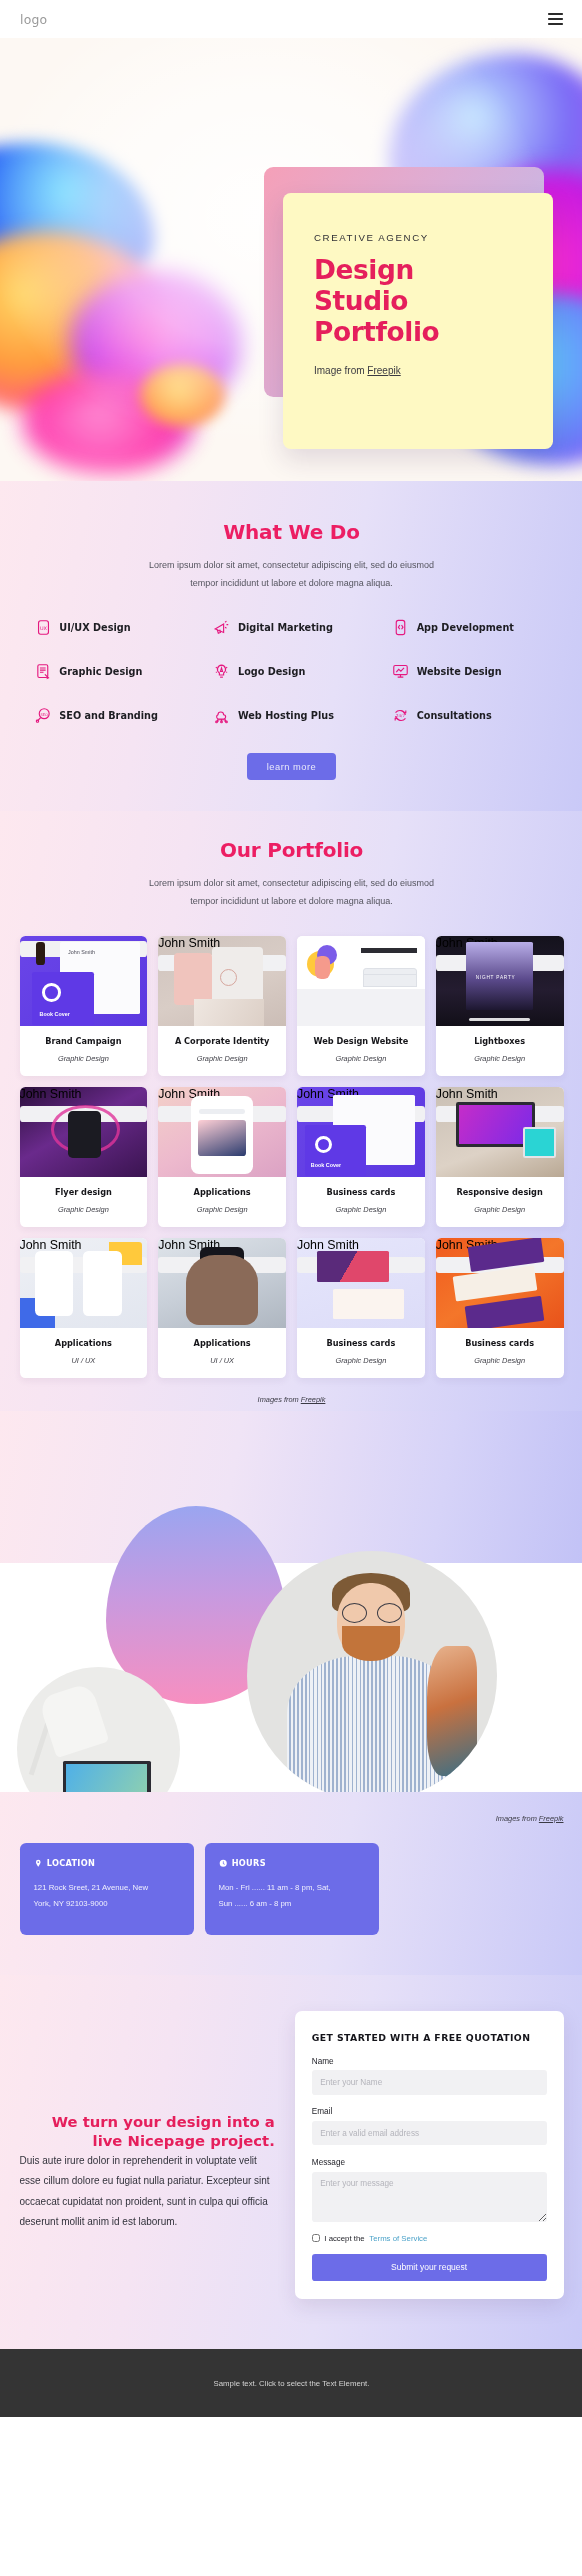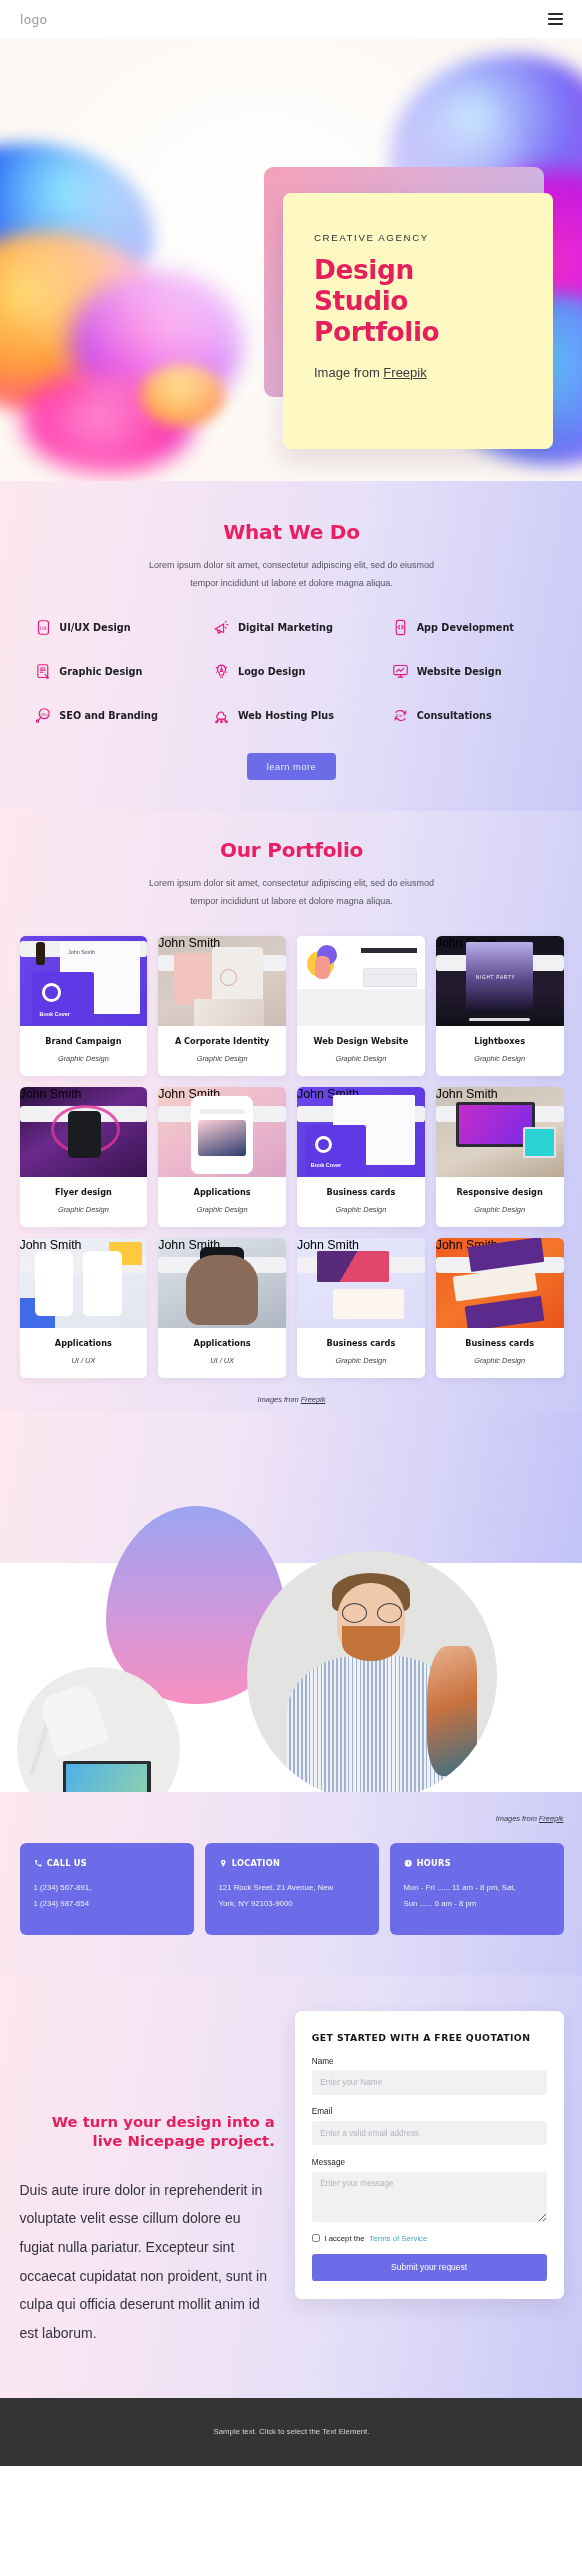--- a/index.html
+++ b/index.html
@@ -85,21 +85,21 @@
   .hero-eyebrow {
     font-size: 9.7px; letter-spacing: 1.6px; color: #2f2f35; font-weight: 400;
     font-family: "Liberation Sans", sans-serif;
   }
   .hero-title {
     margin-top: 12.4px;
     font-family: "DejaVu Sans", sans-serif;
     font-size: 26.4px; line-height: 1.17; font-weight: 700; color: #e51f5c;
     letter-spacing: -0.4px;
   }
-  .hero-credit { margin-top: 17px; font-size: 13px; color: #3b3b42; }
+  .hero-credit { margin-top: 17px; font-size: 10px; color: #3b3b42; }
   .hero-credit a { color:#3b3b42; text-decoration: underline; }
 
   
   .grad {
     background: linear-gradient(100deg, #fde8ef 0%, #f5e4f3 28%, #e6e0f8 58%, #c9c9f7 100%);
   }
 
   
   .services { padding: 39px 0 31px; }
   .sec-title {
@@ -239,21 +239,21 @@
   .cc-card { background:#6c6ce8; border-radius: 6.2px; padding: 15.5px 14px 23px; color:#fff; min-height: 82px; }
   .cc-head { display:flex; align-items:center; gap:4.7px; font-size:8.2px; font-weight:700; letter-spacing:0.3px; font-family:"DejaVu Sans",sans-serif;}
   .cc-head svg { width: 8.5px; height: 8.5px; fill: #fff; display:block; }
   .cc-body { margin-top: 12.4px; font-size: 7.8px; line-height: 2.0; color:#f0f0fd; }
 
   
   .cta { position: relative; padding: 36px 0 50px; }
   .cta-inner { width: 544px; margin: 0 auto; display:flex; gap: 20px; align-items: flex-start; }
   .cta-left { width: 260px; padding-top: 101px; }
   .cta-title { font-family:"DejaVu Sans",sans-serif; font-weight:700; font-size:14.8px; line-height:1.32; color:#e51f5c;text-align:right; }
-  .cta-text { margin-top: 25px; font-size: 14px; line-height: 2.05; color: #33333c; }
+  .cta-text { margin-top: 0; font-size: 10px; line-height: 2.05; color: #33333c; }
   .form-card { width: 273px; background:#fff; border-radius: 7px; padding: 20px 17px 18.6px;
                box-shadow: 0 7.8px 20px rgba(60,30,80,.10); }
   .form-title { font-family:"DejaVu Sans",sans-serif; font-weight:700; font-size:9.3px; letter-spacing:0.4px;
                 line-height:1.45; color:#14141a; }
   .fld-label { margin-top: 12.4px; font-size: 8.2px; color: #1d1d24; font-weight:400; }
   .fld { width:100%; margin-top:4.7px; background:#f1f1f3; border:none; border-radius:3.1px;
          padding: 7.8px 8.5px; font-size:8.2px; color:#2a2a33; font-family:"Liberation Sans",sans-serif; }
   .fld::placeholder { color:#b4b4bb; }
   textarea.fld { height: 50px; resize: vertical; }
   .accept { margin-top: 9.3px; display:flex; gap:4.7px; font-size:7.8px; color:#1d1d24; }
@@ -983,34 +983,20 @@
 
   <div class="grad contacts" style="position:relative;">
     <div class="credit-line" style="text-align:right;width:544px;margin:0 auto 20px;">
       <span>Images from </span><a href="#">Freepik</a>
     </div>
     <div class="cc-grid" id="cc-grid">
         <div class="cc-card">
           <div class="cc-head">
             <span>
               <svg viewBox="0 0 24 24">
-                <path d="M6.6 10.8a15 15 0 006.6 6.6l2.2-2.2a1 1 0 011-.24 11 11 0 003.5.56 1 1 0 011 1V20a1 1 0 01-1 1A17 17 0 013 4a1 1 0 011-1h3.5a1 1 0 011 1 11 11 0 00.56 3.5 1 1 0 01-.25 1l-2.2 2.3z"></path>
-              </svg>
-            </span>
-            <span>CALL US</span>
-          </div>
-          <div class="cc-body">
-            <div>1 (234) 567-891,</div>
-            <div>1 (234) 987-654</div>
-          </div>
-        </div>
-        <div class="cc-card">
-          <div class="cc-head">
-            <span>
-              <svg viewBox="0 0 24 24">
                 <path d="M12 2a6.5 6.5 0 00-6.5 6.5C5.5 13.5 12 22 12 22s6.5-8.5 6.5-13.5A6.5 6.5 0 0012 2zm0 9a2.5 2.5 0 110-5 2.5 2.5 0 010 5z"></path>
               </svg>
             </span>
             <span>LOCATION</span>
           </div>
           <div class="cc-body">
             <div>121 Rock Sreet, 21 Avenue, New</div>
             <div>York, NY 92103-9000</div>
           </div>
         </div>

